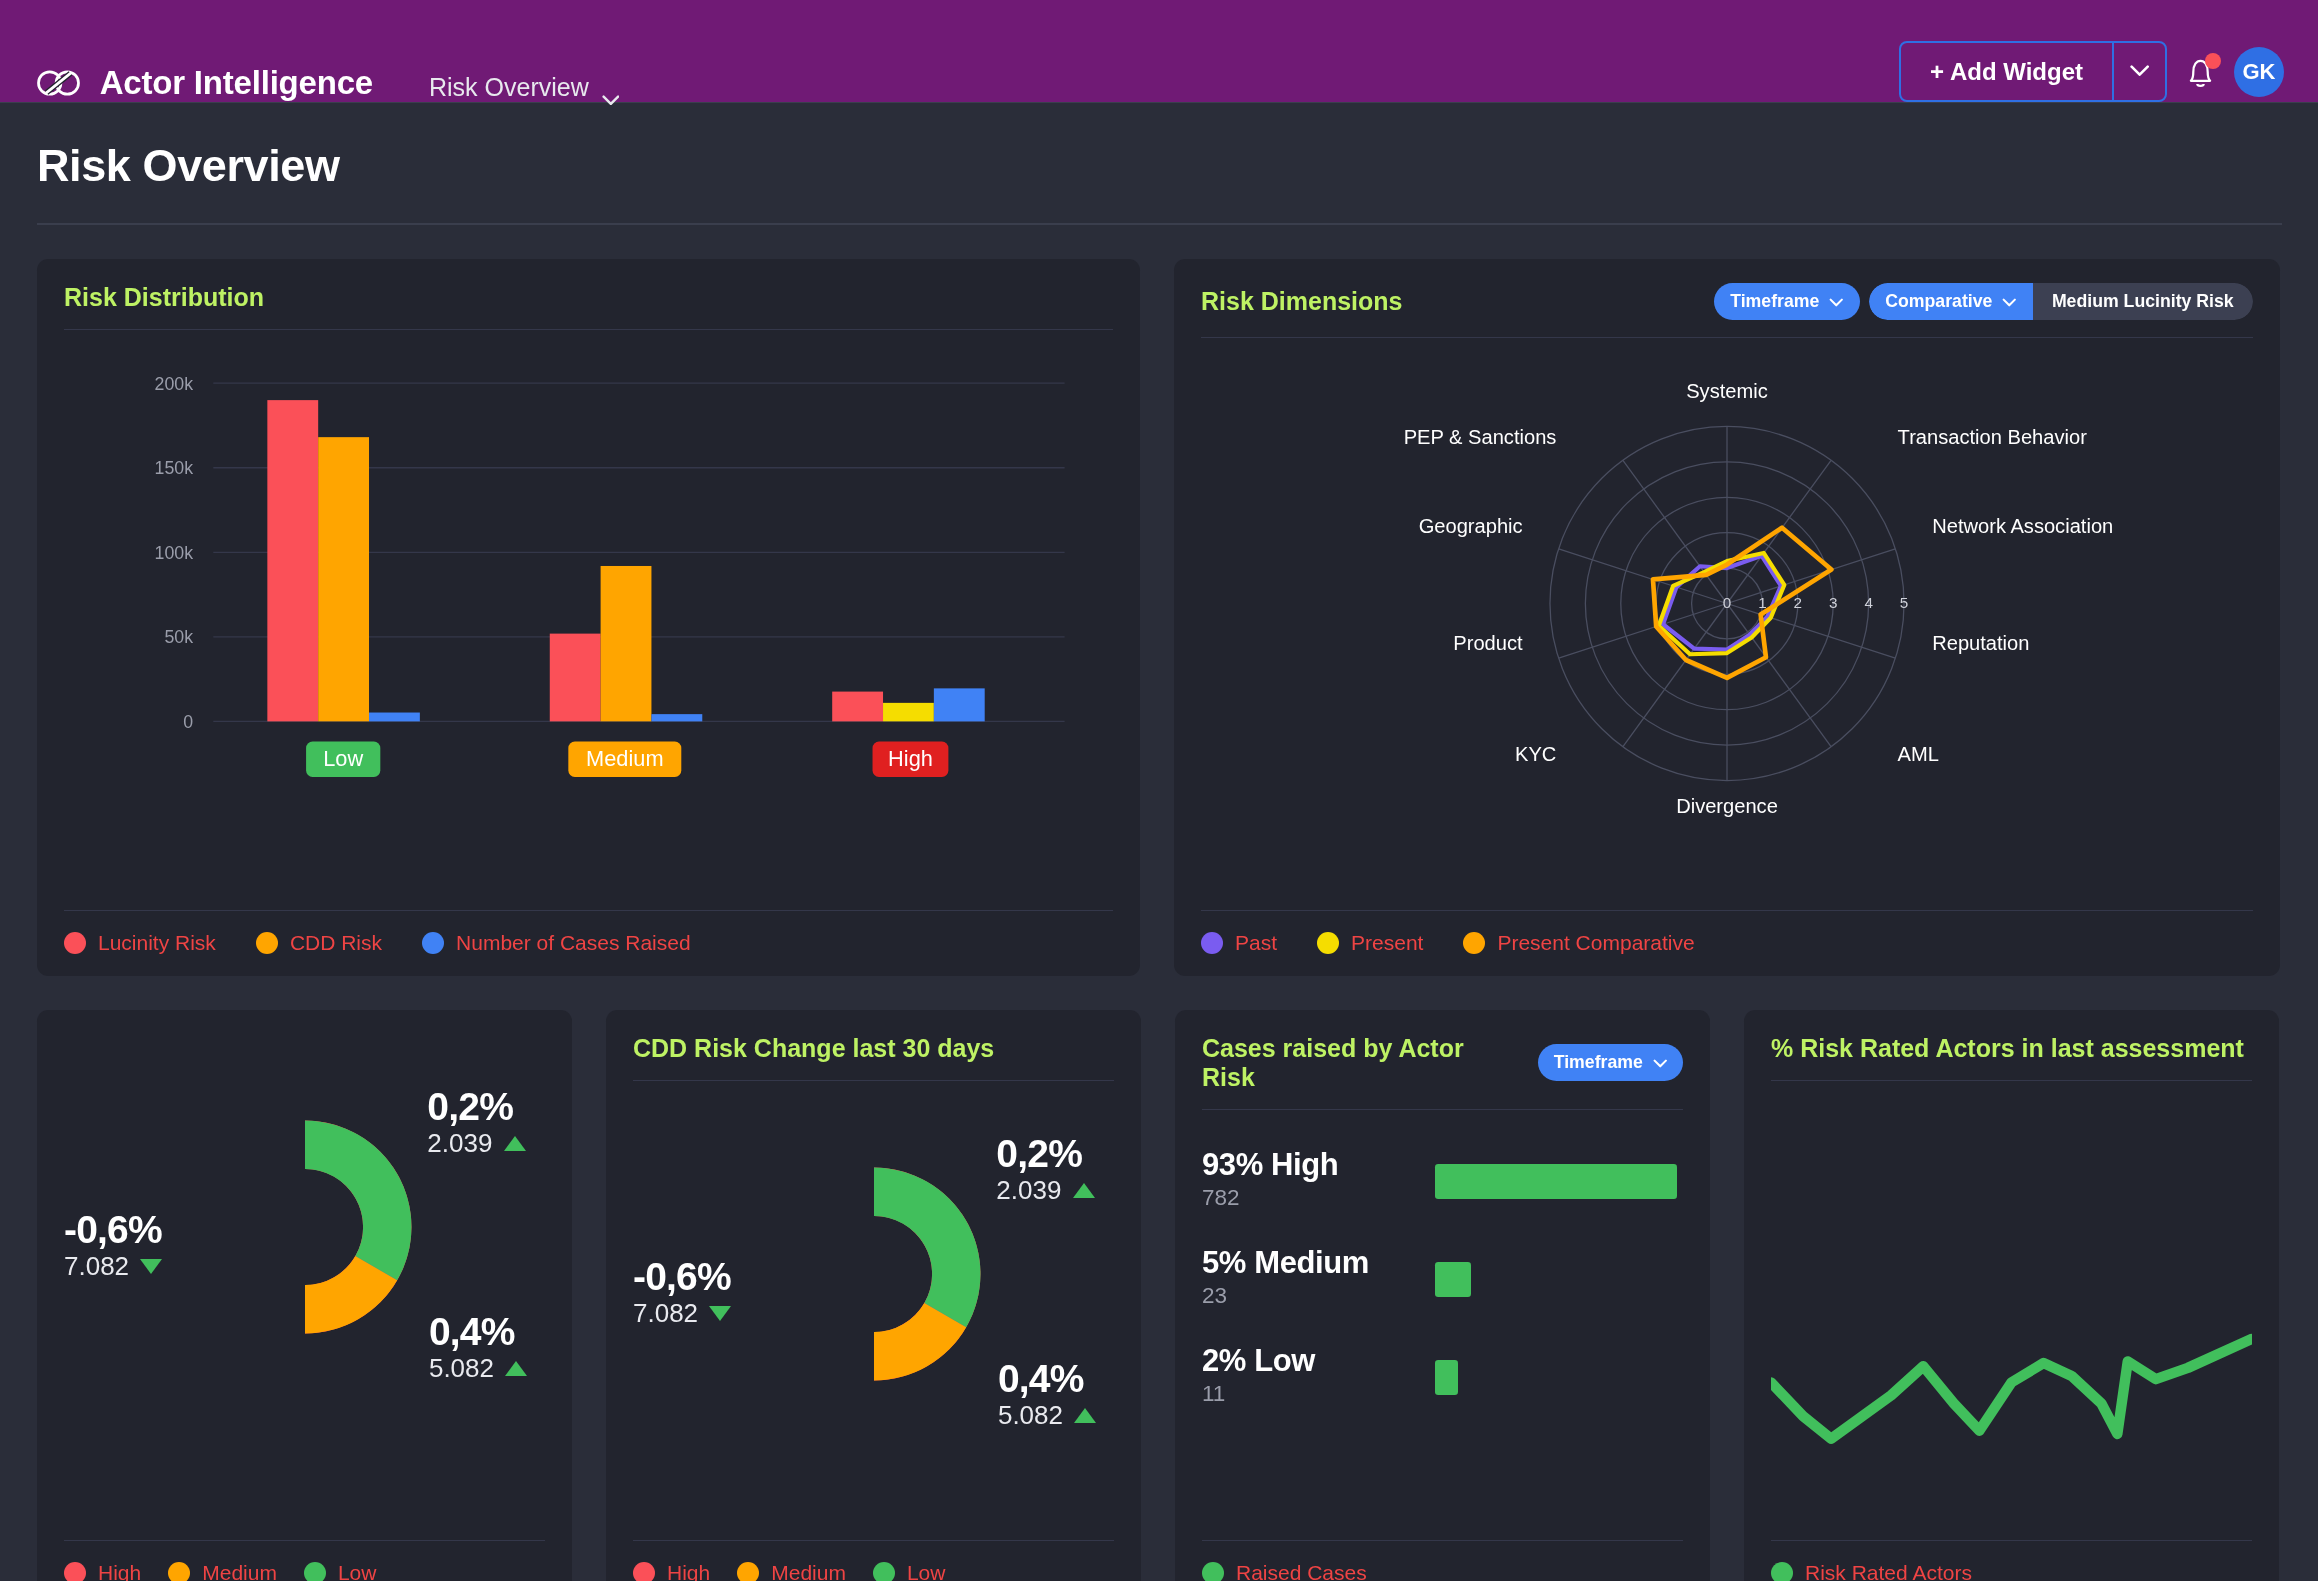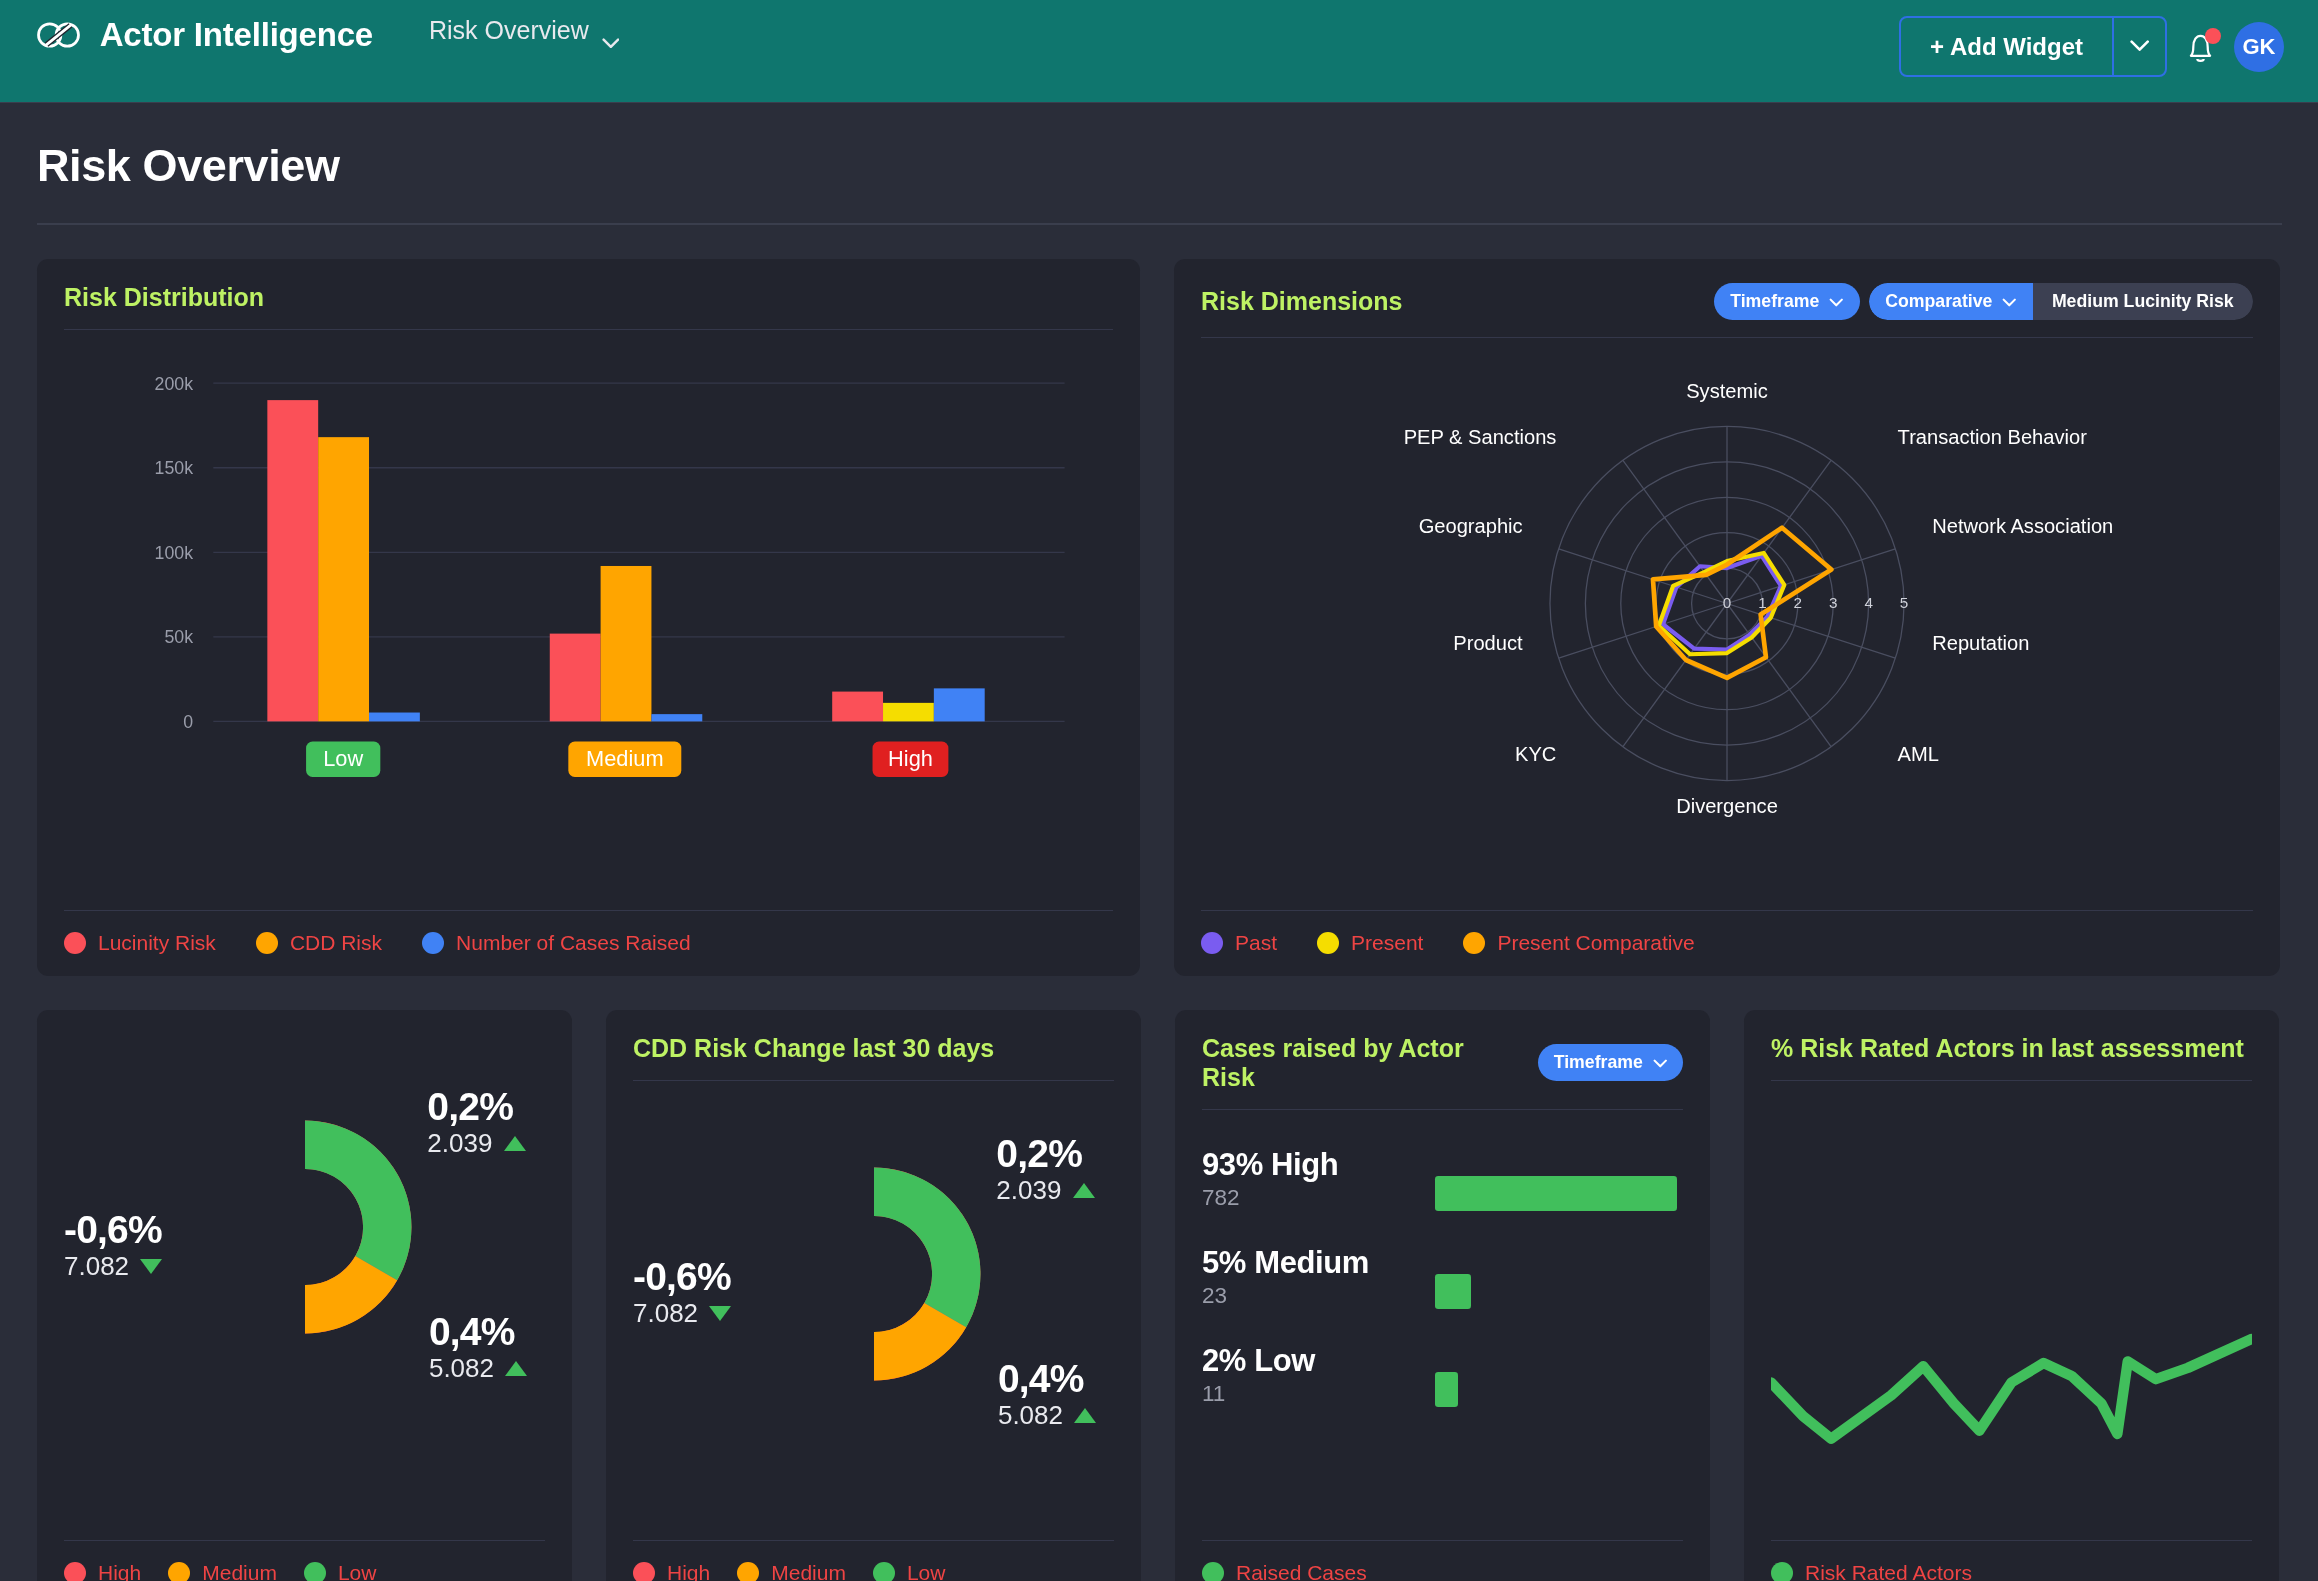--- a/index.html
+++ b/index.html
@@ -7,24 +7,24 @@
     width: 2319px; height: 1582px;
     background: #2a2d39;
     font-family: "Liberation Sans", sans-serif;
     color: #ffffff;
     overflow: hidden;
   }
 
   
   .topbar {
     height: 103px; width: 100%;
-    background: #0f766e;
+    background: #701a75;
     border-bottom: 1.6px solid #3a3e4d;
-    display: flex; align-items: flex-start;
-    padding: 16px 35px;
+    display: flex; align-items: flex-end;
+    padding: 0 35px;
     position: relative;
   }
   .brand { display: flex; align-items: center; gap: 17.7px; }
   .logo-mark { width: 47px; height: 32px; flex: 0 0 auto; }
   .brand-name { font-size: 33px; font-weight: bold; letter-spacing: -0.2px; }
   .nav-select {
     margin-left: 56px; display: flex; align-items: center; gap: 13px;
     font-size: 25px; color: #e8e9ee; cursor: pointer;
   }
   .chev { width: 17.7px; height: 10.5px; display: inline-block; }
@@ -122,21 +122,21 @@
   .stat-sub { font-size: 26px; color: #e9eaef; display: flex; align-items: center; gap: 11.3px; }
   .tri-up { width: 0;height:0;border-left:11.3px solid transparent;border-right:11.3px solid transparent;border-bottom:15.3px solid #41bf5c; }
   .tri-down { width: 0;height:0;border-left:11.3px solid transparent;border-right:11.3px solid transparent;border-top:15.3px solid #41bf5c; }
 
   .stat-tr { right: 19.3px; top: 53px; text-align: left; }
   .stat-l  { left: 0px; top: 176px; text-align: left; }
   .stat-br { right: 17.7px; top: 278px; text-align: left; }
 
   
   .cases-list { padding-top: 37px; display: flex; flex-direction: column; gap: 34px; }
-  .case-row { display: flex; align-items: flex-end; gap: 16px; }
+  .case-row { display: flex; align-items: center; gap: 16px; }
   .case-text { width: 217px; flex: 0 0 auto; }
   .case-title { font-size: 31px; font-weight: bold; letter-spacing: -0.4px; }
   .case-count { font-size: 22.5px; color: #9a9daa; margin-top: 2px; }
   .case-bar { height: 35px; background: #41bf5c; border-radius: 3.2px; margin-top: 4.8px; }
 
   
   .bigpct-area { position: relative; height: 403px; }
   .bigpct-row { display: flex; align-items: center; justify-content: center; gap: 16px; padding-top: 35px; }
   .bigpct { font-size: 97px; font-weight: bold; letter-spacing: -3.2px; line-height: 1; }
   .tri-up-big { width:0;height:0;border-left:16px solid transparent;border-right:16px solid transparent;border-bottom:21px solid #41bf5c; }

